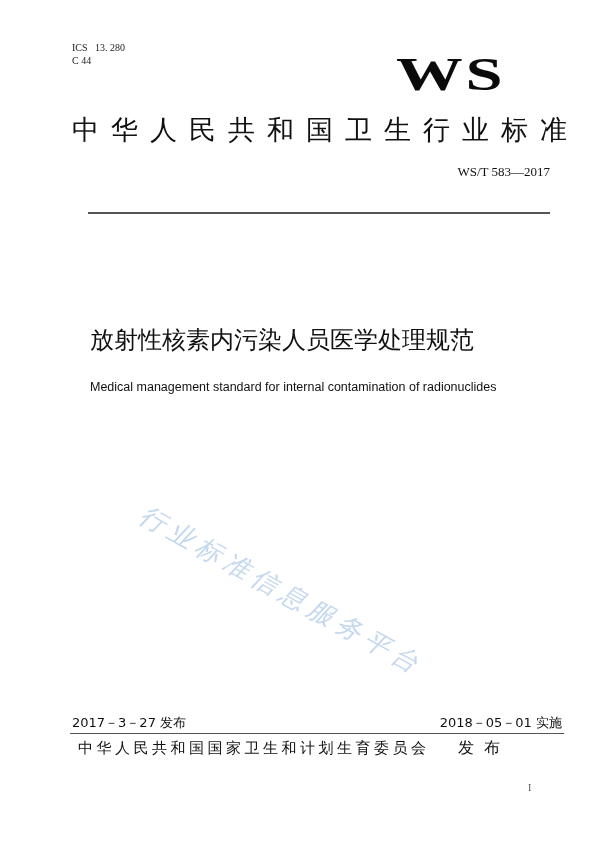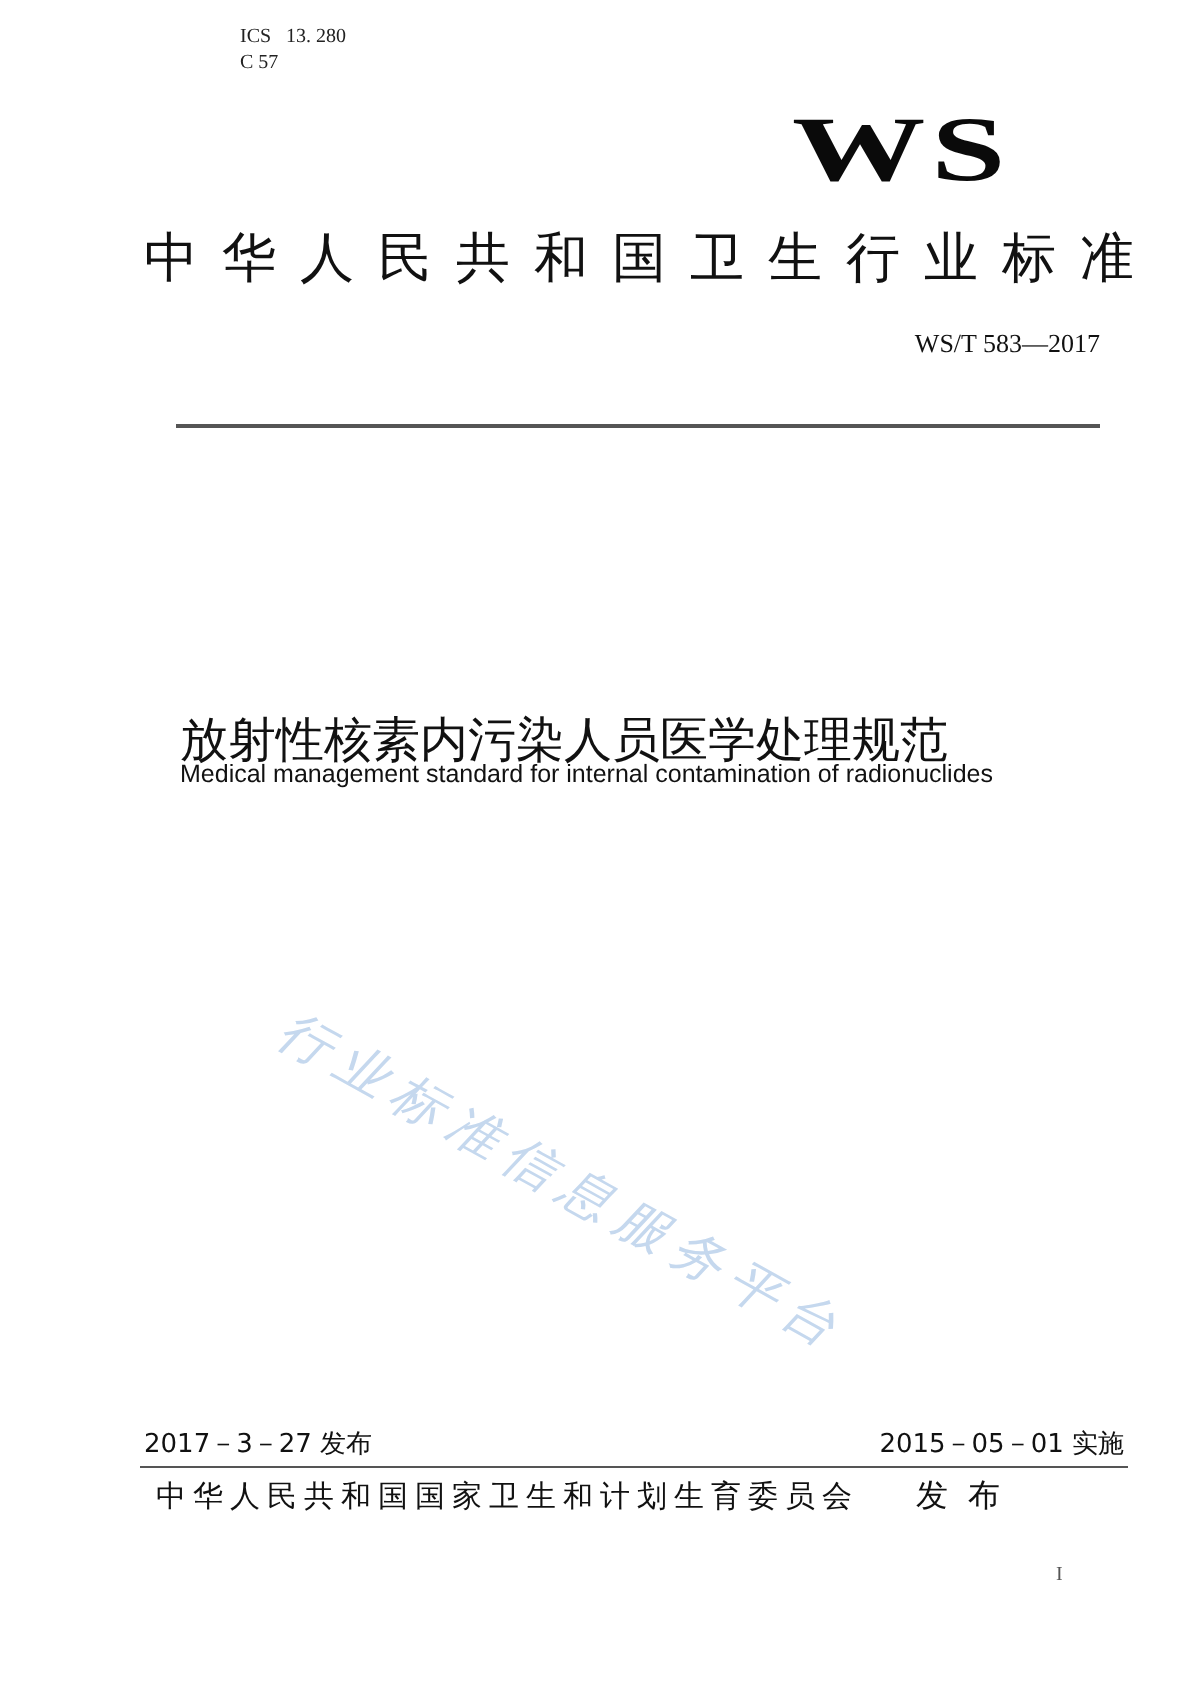--- a/index.html
+++ b/index.html
@@ -11,26 +11,25 @@
       width: 600px;
       height: 849px;
       position: relative;
       overflow: hidden;
       font-family: "DejaVu Sans", sans-serif;
       color: #111;
     }
     .abs { position: absolute; }
 
     .ics {
-      left: 72px; top: 12px;
+      left: 72px; top: 41px;
       font-family: "Liberation Serif", serif;
       font-size: 10px;
       line-height: 13px;
       color: #222;
-      margin-left: 48px;
     }
     .ics .row { white-space: pre; }
 
     .logo {
       left: 396px; top: 52px;
       font-family: "Liberation Serif", serif;
       font-weight: bold;
       font-size: 46px;
       line-height: 46px;
       letter-spacing: 2px;
@@ -62,21 +61,20 @@
       width: 462px; height: 1.5px;
       background: #555;
     }
 
     .doc-title {
       left: 90px; top: 324px;
       font-size: 24px;
       line-height: 32px;
       color: #111;
       white-space: nowrap;
-      margin-top: 30px;
     }
 
     .doc-subtitle {
       left: 90px; top: 379px;
       font-family: Liberation Sans, sans-serif;
       font-size: 12.5px;
       line-height: 16px;
       color: #111;
       white-space: nowrap;
     }
@@ -136,37 +134,37 @@
       font-size: 10px;
       line-height: 12px;
       color: #555;
     }
   </style>
 </head>
 <body>
 
 <div class="abs ics">
   <div class="row">ICS   13. 280</div>
-  <div class="row">C 57</div>
+  <div class="row">C 44</div>
 </div>
 
 <div class="abs logo">WS</div>
 
 <div class="abs std-title">中华人民共和国卫生行业标准</div>
 
 <div class="abs std-no">WS/T 583—2017</div>
 
 <div class="abs rule-top"></div>
 
 <div class="abs doc-title">放射性核素内污染人员医学处理规范</div>
 
 <div class="abs doc-subtitle">Medical management standard for internal contamination of radionuclides</div>
 
 <div class="abs watermark">行业标准信息服务平台</div>
 
 <div class="abs date-issue">2017－3－27 发布</div>
-<div class="abs date-effective">2015－05－01 实施</div>
+<div class="abs date-effective">2018－05－01 实施</div>
 <div class="abs rule-bottom"></div>
 
 <div class="abs issuer">中华人民共和国国家卫生和计划生育委员会</div>
 <div class="abs issuer-action">发布</div>
 
 <div class="abs page-num">I</div>
 
 </body></html>

